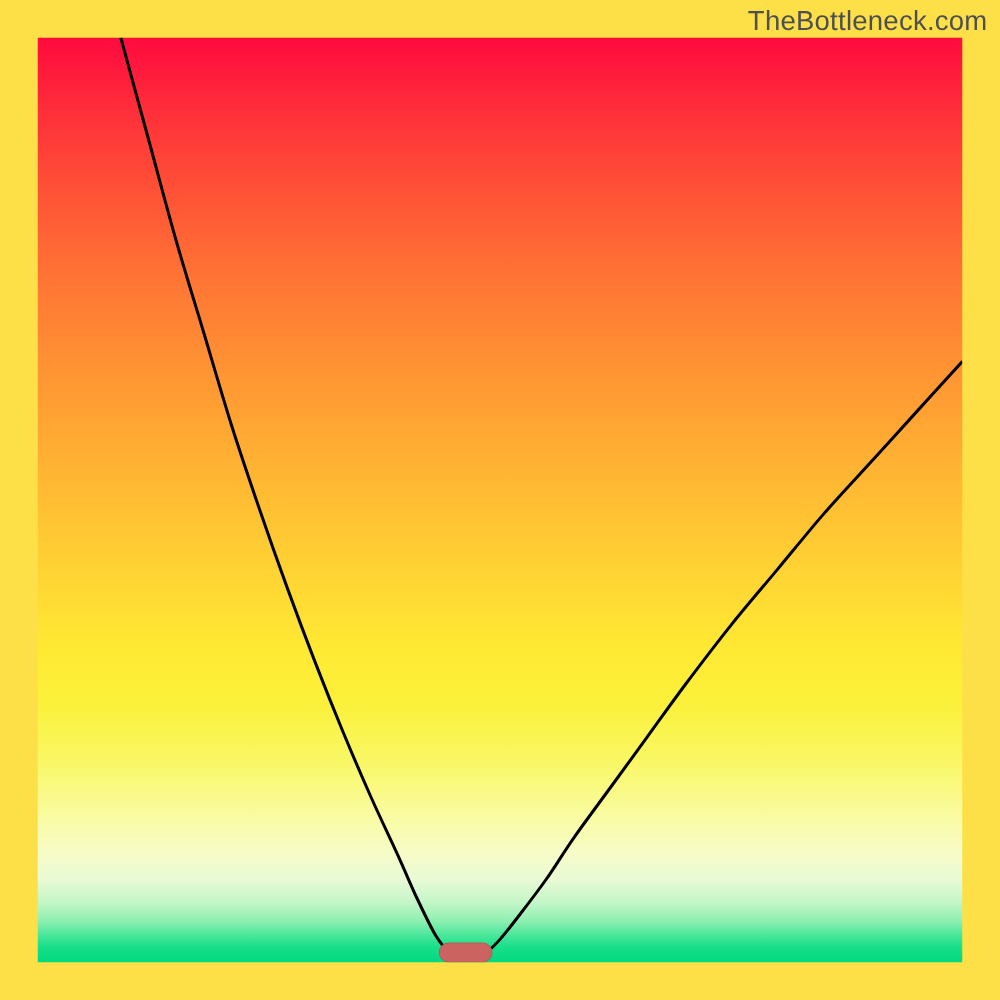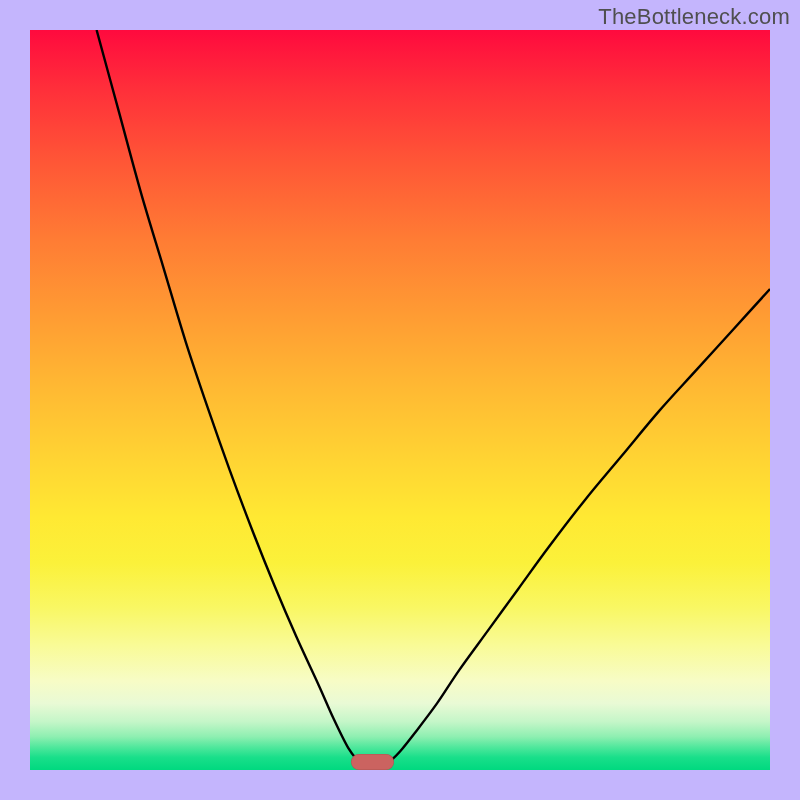--- a/index.html
+++ b/index.html
@@ -8,21 +8,21 @@
     width: 800px;
     height: 800px;
     overflow: hidden;
     background: #000;
     font-family: Arial, Helvetica, sans-serif;
   }
   .frame {
     position: absolute;
     left: 0; top: 0;
     width: 800px; height: 800px;
-    background: #c4b5fd;
+    background: #fde047;
   }
   .plot-area {
     position: absolute;
     left: 30px;
     top: 30px;
     width: 740px;
     height: 740px;
     overflow: hidden;
   }
   .gradient-bg {

